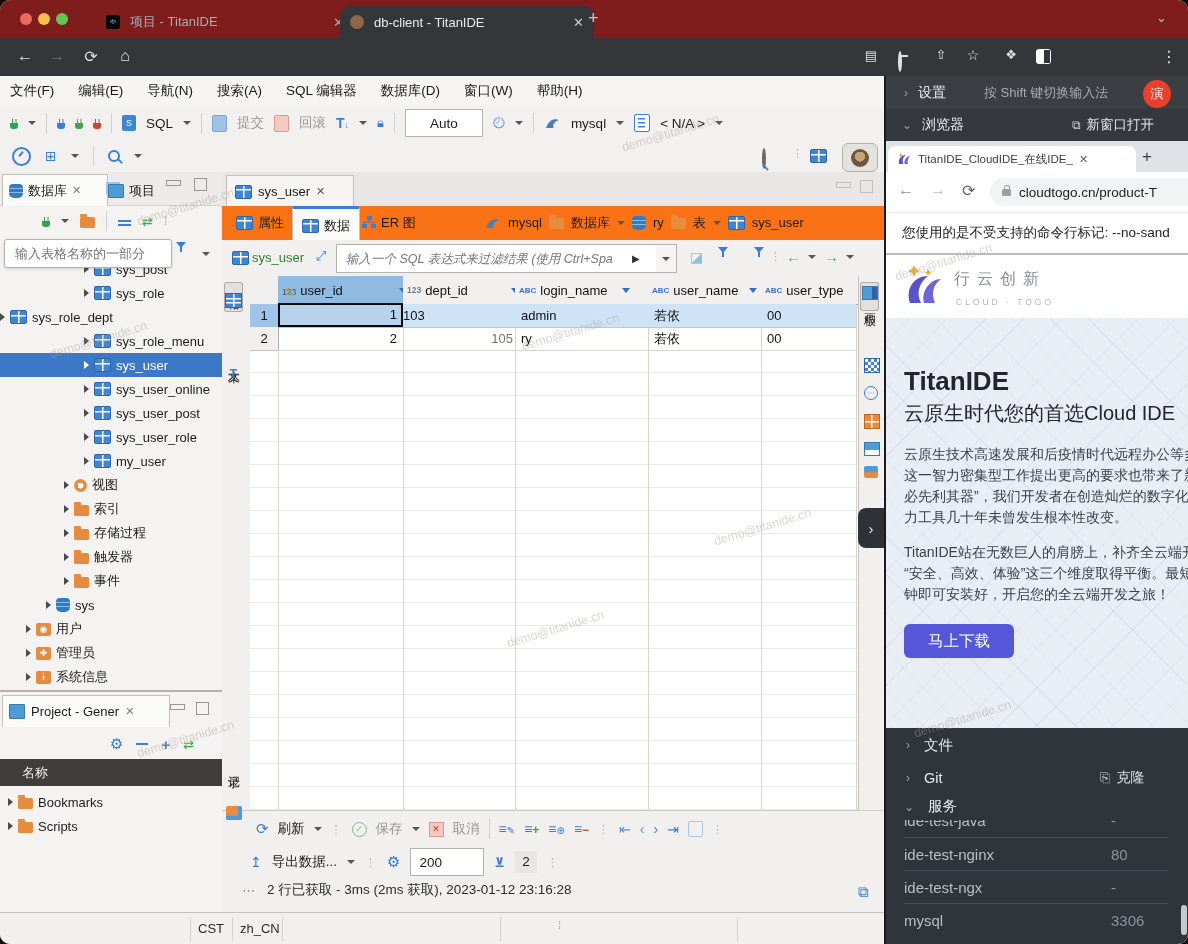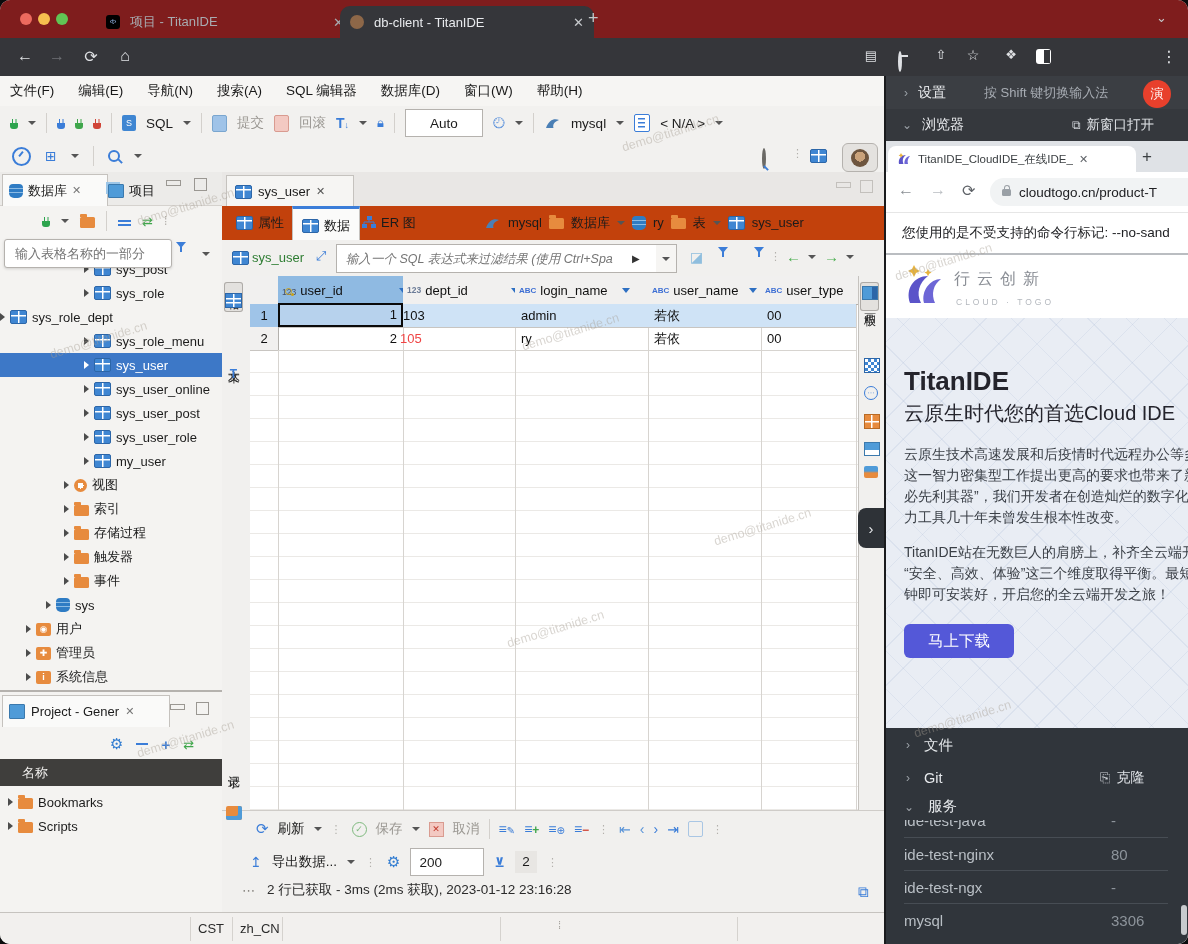--- a/index.html
+++ b/index.html
@@ -346,21 +346,21 @@
     <div class="a f" style="left:4px;top:3px;width:118px;height:31px;background:#f6f5f3;border:1px solid #c5c2be;border-bottom:none;gap:6px;padding-left:8px">
       <span class="i-tbl"></span>
       <span style="font-size:13px;color:#1b1b1b">sys_user</span>
       <span style="font-size:11px;color:#555">✕</span>
     </div>
     <span class="a" style="left:614px;top:10px;width:13px;height:4px;border:1px solid #c3c0bc"></span>
     <span class="a" style="left:638px;top:8px;width:11px;height:11px;border:1px solid #c3c0bc"></span>
   </div>
 
   
-  <div class="a" style="left:222px;top:206px;width:662px;height:34px;background:#c2410c;border-bottom:1px solid #cfccc8">
+  <div class="a" style="left:222px;top:206px;width:662px;height:34px;background:#f97316;border-bottom:1px solid #cfccc8">
     <div class="a f" style="left:6px;top:0;height:33px;gap:5px;padding:0 8px">
       <span class="i-tbl"></span>
       <span style="font-size:13px;color:#1b1b1b">属性</span>
     </div>
     <div class="a f" style="left:70px;top:0;height:33px;gap:5px;padding:0 9px;background:#fbfbfa;border-left:1px solid #c5c2be;border-right:1px solid #c5c2be;border-top:3px solid #3b7dd8">
       <span class="i-tbl"></span>
       <span style="font-size:13px;color:#111">数据</span>
     </div>
     <div class="a f" style="left:132px;top:0;height:33px;gap:5px;padding:0 8px">
       <svg width="14" height="13">
@@ -473,21 +473,21 @@
       <div class="a" style="left:153px;top:0;width:112px;height:23px;font-size:13px;color:#101010;text-align:left;line-height:23px;padding-right:6px;box-sizing:border-box">103</div>
       <div class="a" style="left:265px;top:0;width:133px;height:23px;font-size:13px;color:#101010;line-height:23px;padding-left:6px;box-sizing:border-box">admin</div>
       <div class="a" style="left:398px;top:0;width:113px;height:23px;font-size:13px;color:#101010;line-height:23px;padding-left:6px;box-sizing:border-box">若依</div>
       <div class="a" style="left:511px;top:0;width:95px;height:23px;font-size:13px;color:#101010;line-height:23px;padding-left:6px;box-sizing:border-box">00</div>
     </div>
 
     <div class="a" style="left:0;top:51px;width:608px;height:23px">
       <div class="a" style="left:0;top:0;width:28px;height:23px;background:#f1f0ef;border-right:1px solid #b3b0ac;border-bottom:1px solid #c8c5c1;font-size:13px;color:#101010;text-align:center;line-height:23px">2</div>
       <div class="a" style="left:28px;top:0;width:578px;height:23px;border-bottom:1px solid #d7d4d0"></div>
       <div class="a" style="left:28px;top:0;width:125px;height:23px;font-size:13px;color:#101010;text-align:right;line-height:23px;padding-right:6px;box-sizing:border-box">2</div>
-      <div class="a" style="left:150px;top:0;width:112px;height:23px;font-size:13px;color:#ef4444;line-height:23px;padding-right:6px;box-sizing:border-box">105</div>
+      <div class="a" style="left:157px;top:0;width:112px;height:23px;font-size:13px;color:#737373;text-align:right;line-height:23px;padding-right:6px;box-sizing:border-box">105</div>
       <div class="a" style="left:265px;top:0;width:133px;height:23px;font-size:13px;color:#101010;line-height:23px;padding-left:6px;box-sizing:border-box">ry</div>
       <div class="a" style="left:398px;top:0;width:113px;height:23px;font-size:13px;color:#101010;line-height:23px;padding-left:6px;box-sizing:border-box">若依</div>
       <div class="a" style="left:511px;top:0;width:95px;height:23px;font-size:13px;color:#101010;line-height:23px;padding-left:6px;box-sizing:border-box">00</div>
     </div>
   </div>
 
   
   <div class="a" style="left:858px;top:276px;width:26px;height:534px;background:#f1f0ee;border-left:1px solid #c5c2be">
     <div class="vbtn on a" style="left:1px;top:6px">
       <span style="width:14px;height:12px;background:#4f9bd8;border:1px solid #3b79ad;box-shadow:inset -5px 0 0 #2c66a8"></span>

